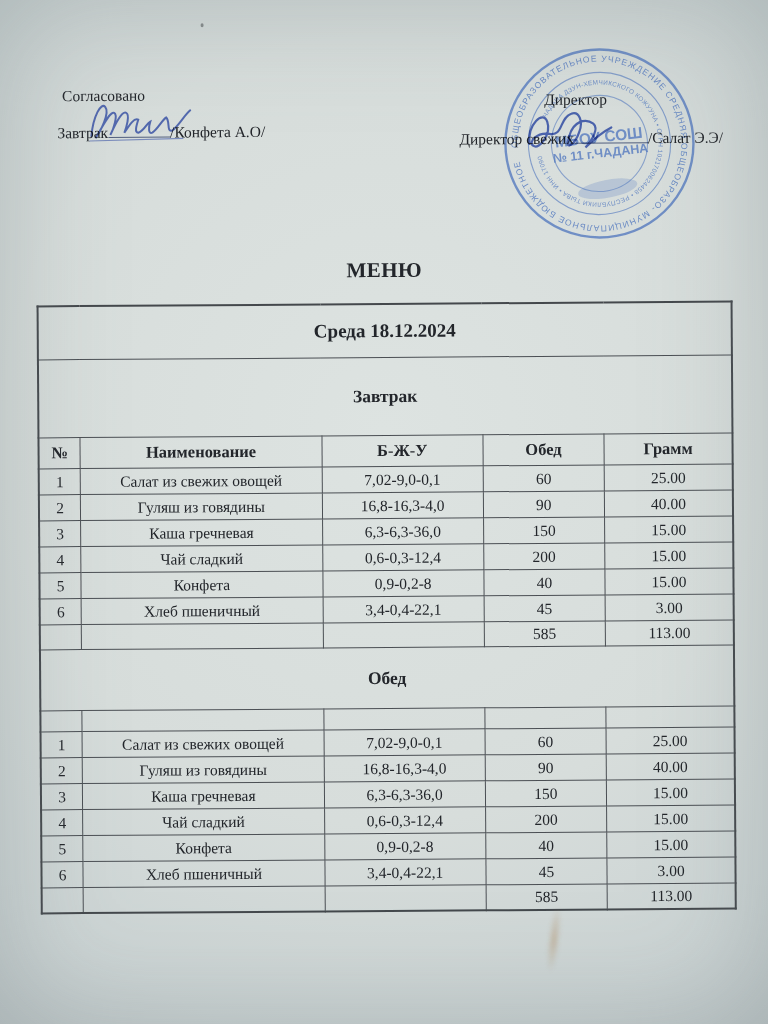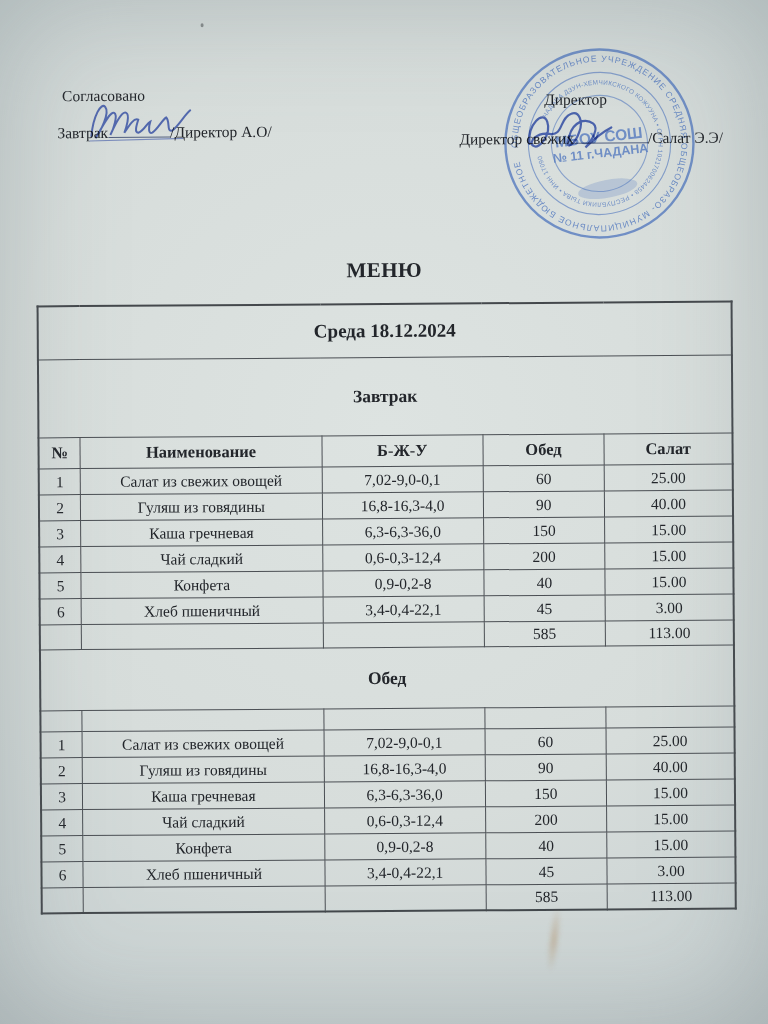--- a/index.html
+++ b/index.html
@@ -41,21 +41,21 @@
   tr.r-total td{height:24px;}
 </style>
 </head>
 <body>
 
 <div class="photo">
  <div class="sheet">
 
   <div class="txt" style="left:65px; top:85px;">Согласовано</div>
   <div class="txt" style="left:60px; top:122px;">
-    <span>Завтрак</span><span class="sigline" style="width:62px;"></span><span>/Директор А.О/</span>
+    <span>Завтрак</span><span class="sigline" style="width:62px;"></span><span>/Конфета А.О/</span>
   </div>
 
   <svg class="sig" style="left:88px; top:94px;" width="110" height="52" viewBox="0 0 110 52">
     <path d="M6,40 C8,20 16,6 20,11 C25,17 15,36 10,42 C19,28 25,15 29,17 C33,19 28,34 25,39 C31,26 37,15 41,17 C45,19 41,32 39,37 C45,28 49,22 53,24 C51,30 49,37 53,37 C59,35 61,28 65,26 C63,32 63,39 67,37 C73,33 77,24 81,22 C85,26 81,37 87,35 C93,31 99,20 105,15" fill="none" stroke="#3c55a6" stroke-width="2" stroke-linecap="round" opacity=".85"></path>
     <path d="M4,45 L98,43" fill="none" stroke="#3c55a6" stroke-width="1.1" opacity=".6"></path>
   </svg>
 
   <div class="txt" style="left:547px; top:92px;">Директор</div>
   <div class="txt" style="left:462px; top:131px;">
     <span>Директор свежих</span><span class="sigline" style="width:74px;"></span><span>/Салат Э.Э/</span>
@@ -106,21 +106,21 @@
       <td colspan="5">Среда 18.12.2024</td>
     </tr>
     <tr class="r-sect">
       <td colspan="5">Завтрак</td>
     </tr>
     <tr class="r-head">
       <td>№</td>
       <td>Наименование</td>
       <td>Б-Ж-У</td>
       <td>Обед</td>
-      <td>Салат</td>
+      <td>Грамм</td>
     </tr>
     <tr class="r-item">
       <td>1</td>
       <td>Салат из свежих овощей</td>
       <td>7,02-9,0-0,1</td>
       <td>60</td>
       <td>25.00</td>
     </tr>
     <tr class="r-item">
       <td>2</td>

